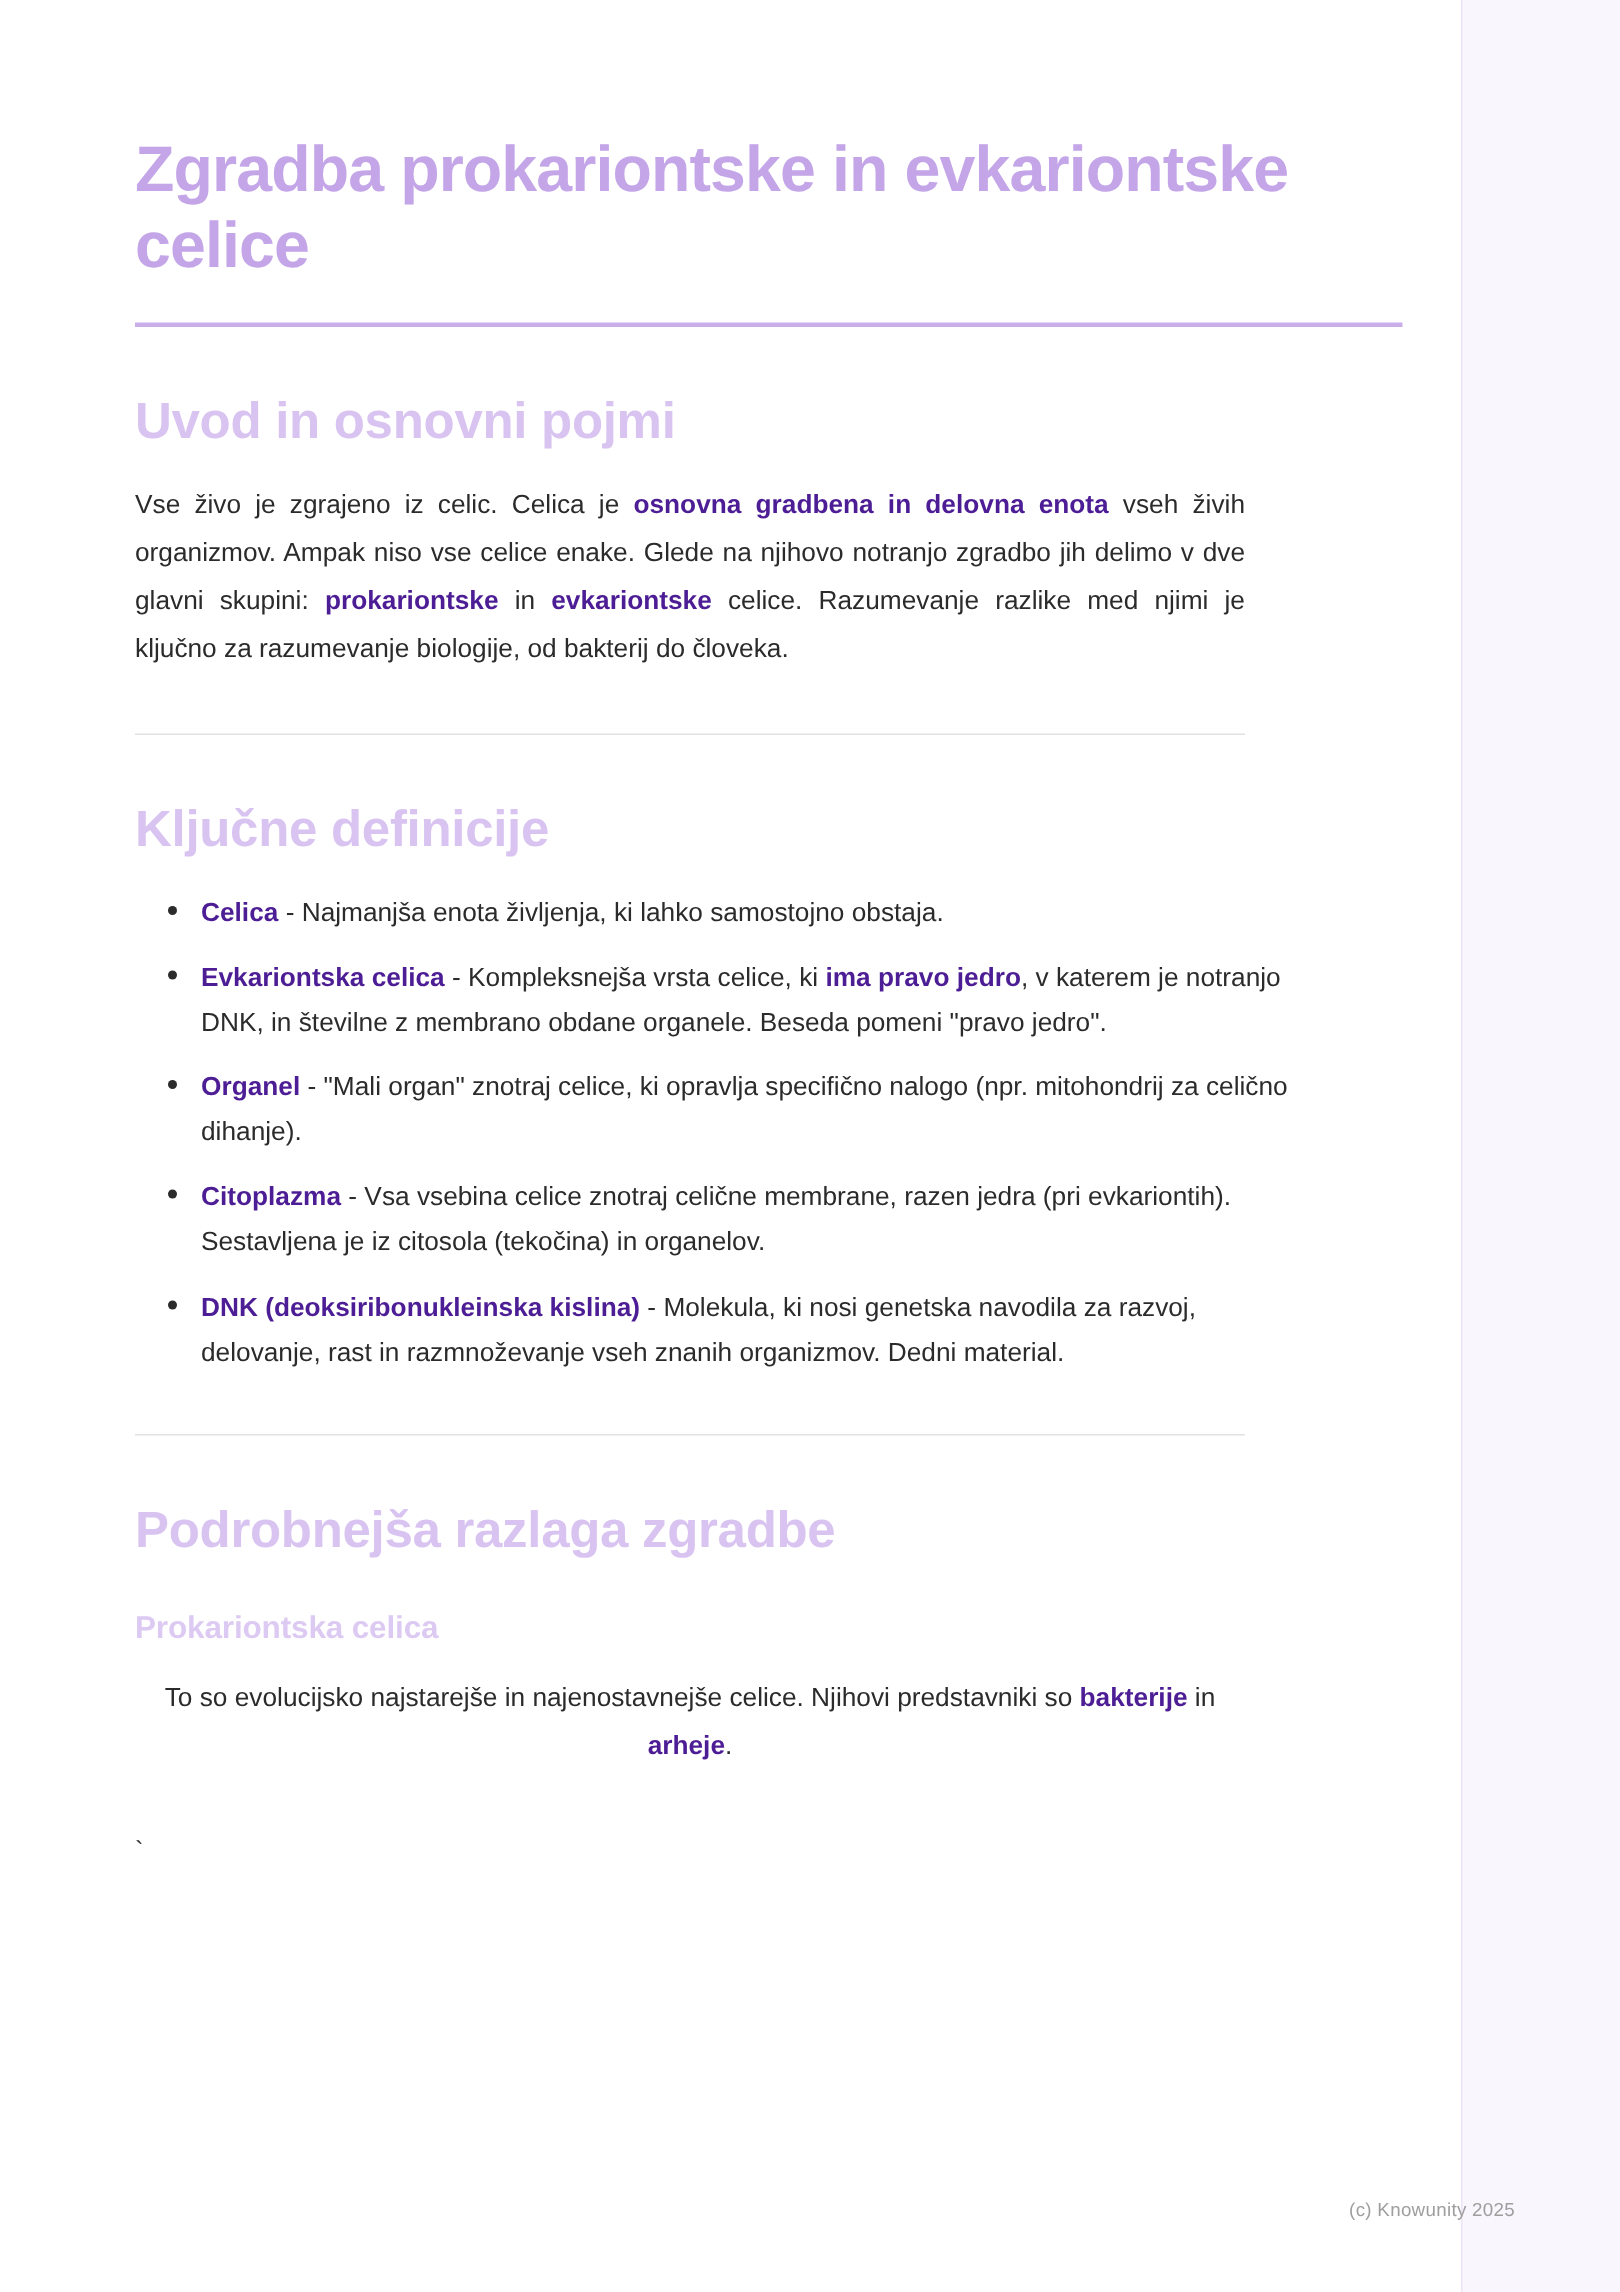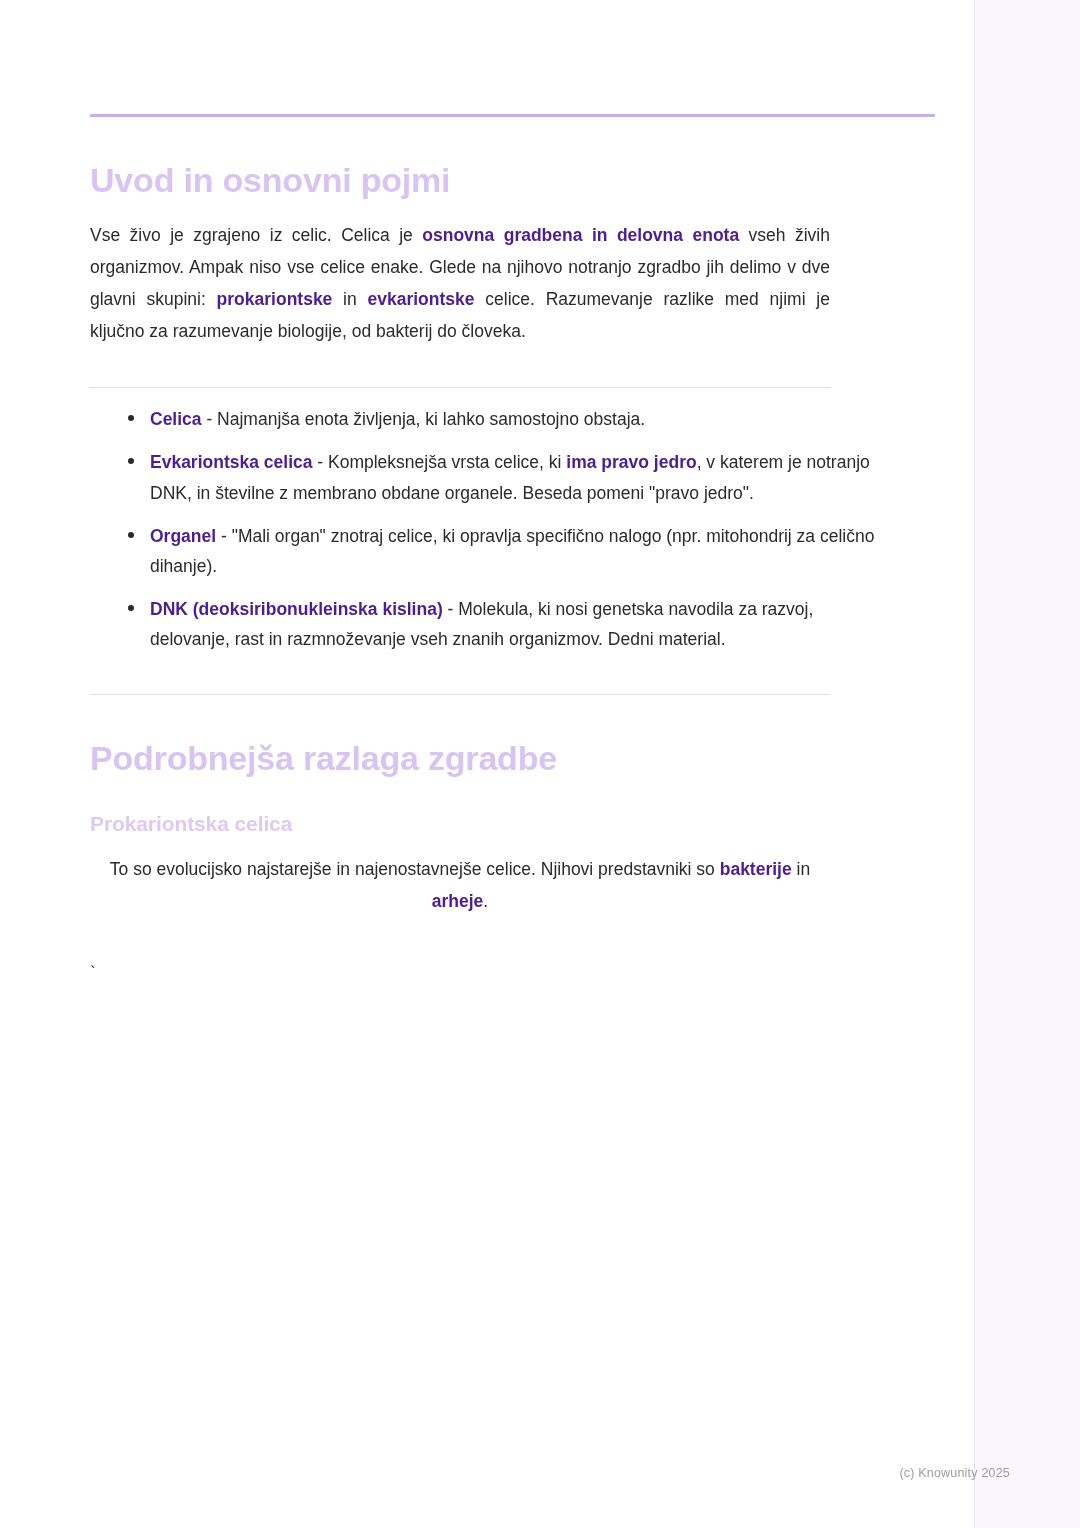--- a/index.html
+++ b/index.html
@@ -78,21 +78,21 @@
     font-weight: bold;
     color: #4c1d95;
   }
   .divider {
     height: 1px;
     background: #e2e2e2;
     margin: 40px 0 0 0;
     width: 740px;
   }
   ul.deflist {
-    margin: 16px;
+    margin: 0;
     padding: 0 0 0 22px;
     list-style: none;
     width: 760px;
   }
   ul.deflist li {
     position: relative;
     font-size: 17.5px;
     line-height: 1.72;
     color: #2b2b2b;
     margin-bottom: 13px;
@@ -125,33 +125,36 @@
 </style>
 </head>
 <body>
 
 <div class="page">
 
   <div class="side-band"></div>
 
   <div class="content">
 
+    <h1 class="doc-title">Zgradba prokariontske in evkariontske celice</h1>
     <div class="title-rule"></div>
 
     <h2 class="section">Uvod in osnovni pojmi</h2>
 
     <p class="para"><span>Vse živo je zgrajeno iz celic. Celica je </span><b>osnovna gradbena in delovna enota</b><span> vseh živih organizmov. Ampak niso vse celice enake. Glede na njihovo notranjo zgradbo jih delimo v dve glavni skupini: </span><b>prokariontske</b><span> in </span><b>evkariontske</b><span> celice. Razumevanje razlike med njimi je ključno za razumevanje biologije, od bakterij do človeka.</span></p>
 
     <div class="divider"></div>
 
+    <h2 class="section">Ključne definicije</h2>
 
     <ul class="deflist">
       <li><b>Celica</b><span> - Najmanjša enota življenja, ki lahko samostojno obstaja.</span><b></b><span></span></li>
       <li><b>Evkariontska celica</b><span> - Kompleksnejša vrsta celice, ki </span><b>ima pravo jedro</b><span>, v katerem je notranjo DNK, in številne z membrano obdane organele. Beseda pomeni "pravo jedro".</span></li>
       <li><b>Organel</b><span> - "Mali organ" znotraj celice, ki opravlja specifično nalogo (npr. mitohondrij za celično dihanje).</span><b></b><span></span></li>
+      <li><b>Citoplazma</b><span> - Vsa vsebina celice znotraj celične membrane, razen jedra (pri evkariontih). Sestavljena je iz citosola (tekočina) in organelov.</span><b></b><span></span></li>
       <li><b>DNK (deoksiribonukleinska kislina)</b><span> - Molekula, ki nosi genetska navodila za razvoj, delovanje, rast in razmnoževanje vseh znanih organizmov. Dedni material.</span><b></b><span></span></li>
     </ul>
 
     <div class="divider"></div>
 
     <h2 class="section">Podrobnejša razlaga zgradbe</h2>
 
     <h3 class="subsection">Prokariontska celica</h3>
 
     <p class="para left"><span>To so evolucijsko najstarejše in najenostavnejše celice. Njihovi predstavniki so </span><b>bakterije</b><span> in </span><b>arheje</b><span>.</span></p>

